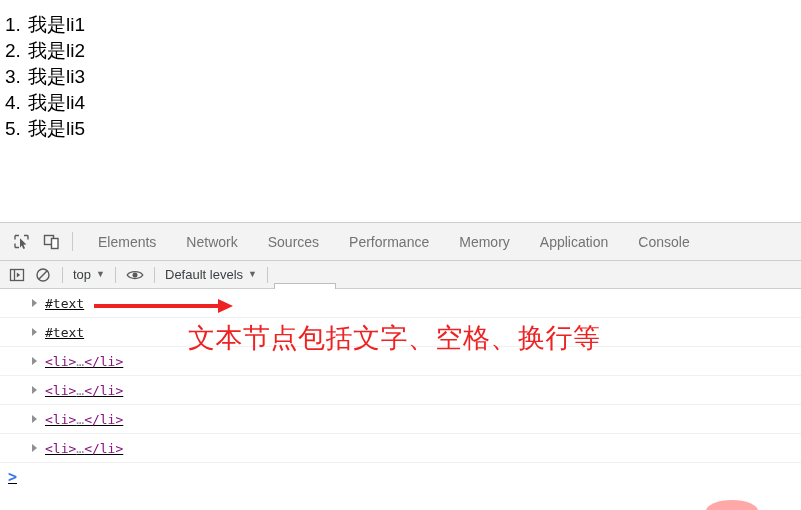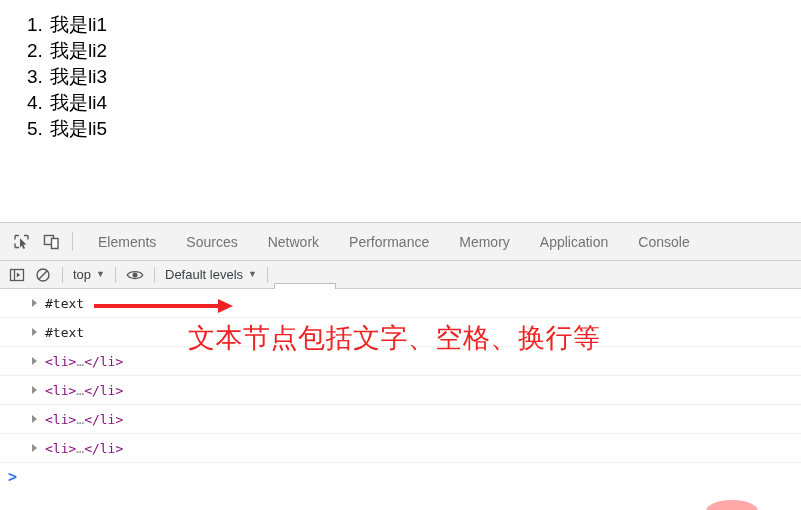--- a/index.html
+++ b/index.html
@@ -16,21 +16,21 @@
   
   #page-area {
     position: absolute;
     left: 0; top: 0;
     width: 801px; height: 222px;
     background: #ffffff;
     overflow: hidden;
   }
   #page-area ol {
     margin: 12px 0 0 0;
-    padding-left: 48px;
+    padding-left: 26px;
     list-style-type: decimal;
   }
   #page-area ol li {
     font-family: "Liberation Sans", sans-serif;
     font-size: 19px;
     line-height: 26px;
     color: #000000;
     padding-left: 2px;
   }
 
@@ -176,20 +176,21 @@
     white-space: nowrap;
     margin-top: 36px;
   }
 
   
   .console-body {
     position: relative;
     height: 221px;
     background: #ffffff;
     overflow: hidden;
+    text-decoration: underline;
   }
   .msg-row {
     height: 29px;
     border-bottom: 1px solid #f0f0f0;
     display: flex;
     align-items: center;
     padding-left: 32px;
     box-sizing: border-box;
     font-family: "DejaVu Sans Mono", monospace;
     font-size: 13px;
@@ -279,24 +280,24 @@
         <rect x="1.5" y="2.5" width="9" height="9" fill="none" stroke="#5a5a5a" stroke-width="1.4"></rect>
         <rect x="8.5" y="5.5" width="6.5" height="10" fill="#ffffff" stroke="#5a5a5a" stroke-width="1.4"></rect>
       </svg>
     </div>
     <div class="vsep"></div>
     <div class="tabs">
       <div class="tab">
           <span>Elements</span>
         </div>
       <div class="tab">
+          <span>Network</span>
+        </div>
+      <div class="tab">
           <span>Sources</span>
-        </div>
-      <div class="tab">
-          <span>Network</span>
         </div>
       <div class="tab">
           <span>Performance</span>
         </div>
       <div class="tab">
           <span>Memory</span>
         </div>
       <div class="tab">
           <span>Application</span>
         </div>

